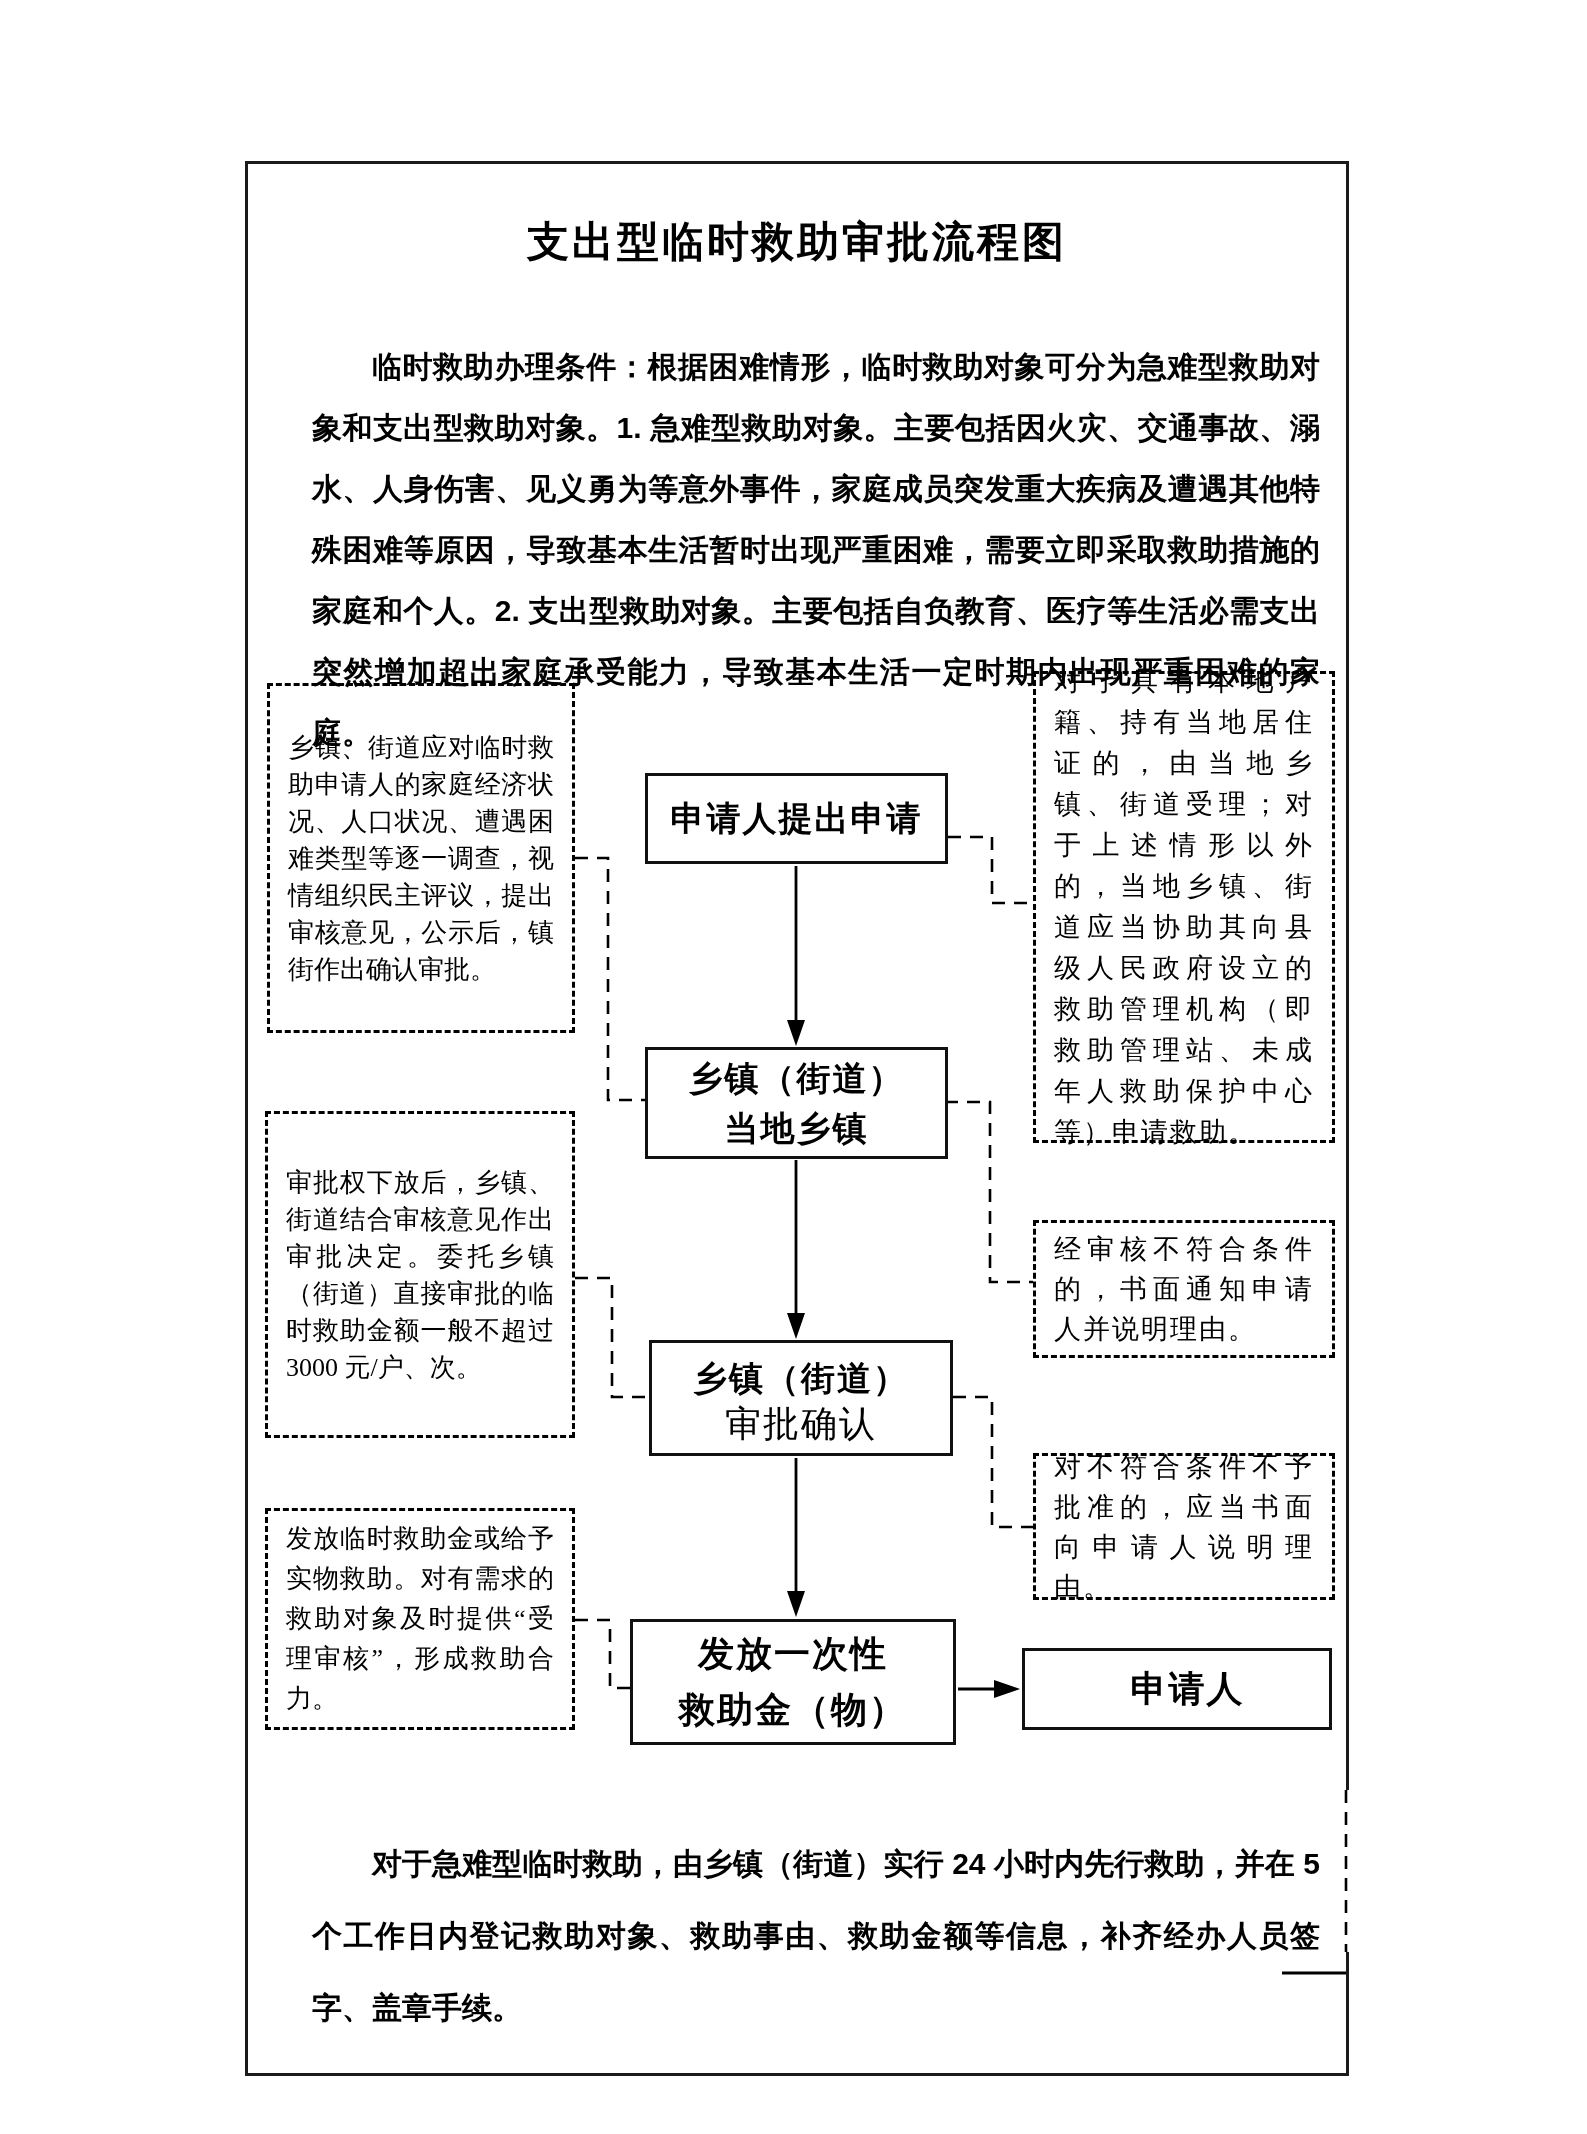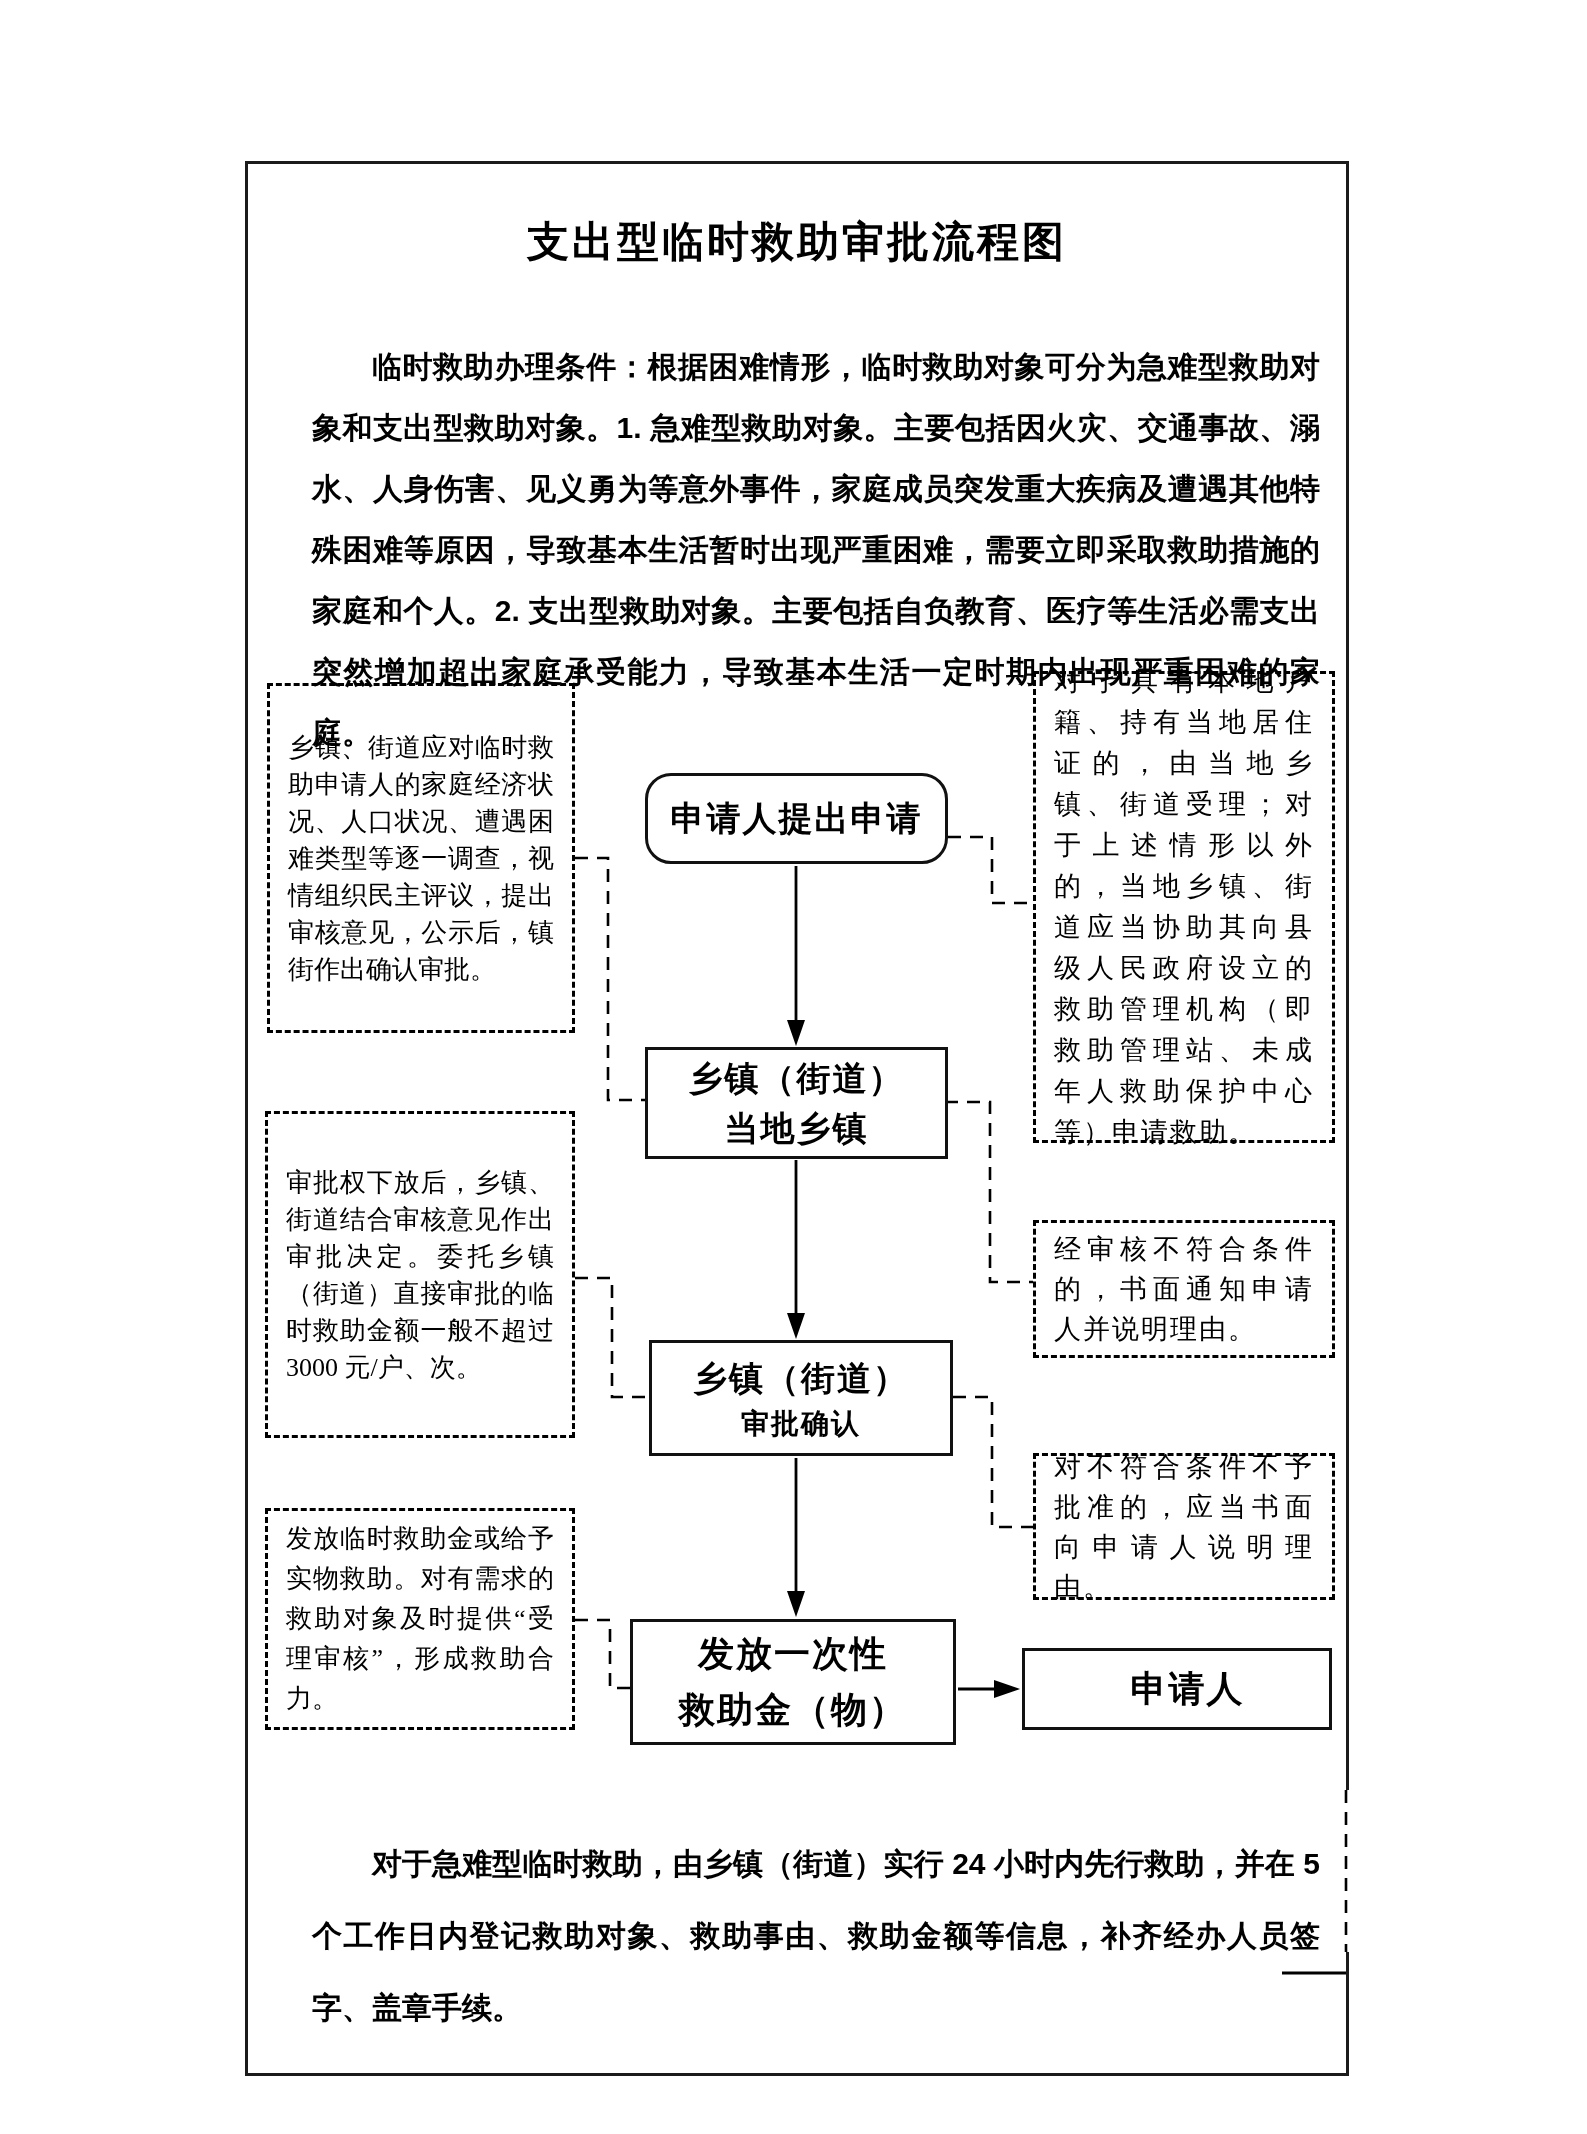--- a/index.html
+++ b/index.html
@@ -36,25 +36,25 @@
   .n-left2{left:265px;top:1111px;width:310px;height:327px;line-height:37px;}
   .n-left3{left:265px;top:1508px;width:310px;height:222px;line-height:40px;}
   .n-right1{left:1033px;top:671px;width:302px;height:472px;line-height:41px;}
   .n-right2{left:1033px;top:1220px;width:302px;height:138px;line-height:40px;}
   .n-right3{left:1033px;top:1453px;width:302px;height:147px;line-height:40px;}
   .fbox{
     position:absolute;border:3px solid #111;box-sizing:border-box;background:#fff;
     display:flex;flex-direction:column;align-items:center;justify-content:center;
     font-weight:bold;text-align:center;letter-spacing:2px;
   }
-  .f1{left:645px;top:773px;width:303px;height:91px;font-size:34px;border-radius:26px;}
+  .f1{left:645px;top:773px;width:303px;height:91px;font-size:34px;}
   .f2{left:645px;top:1047px;width:303px;height:112px;font-size:34px;line-height:50px;}
   .f3{left:649px;top:1340px;width:304px;height:116px;}
   .f3 .l1{font-size:34px;line-height:52px;}
-  .f3 .l2{font-size:28px;font-weight:700;line-height:40px;}
+  .f3 .l2{font-size:36px;font-weight:400;line-height:40px;}
   .f4{left:630px;top:1619px;width:326px;height:126px;font-size:36px;line-height:56px;}
   .f5{left:1022px;top:1648px;width:310px;height:82px;font-size:36px;padding-left:21px;}
 </style>
 </head>
 <body>
 
 <div class="canvas">
 
   <div class="page-border"></div>
 

